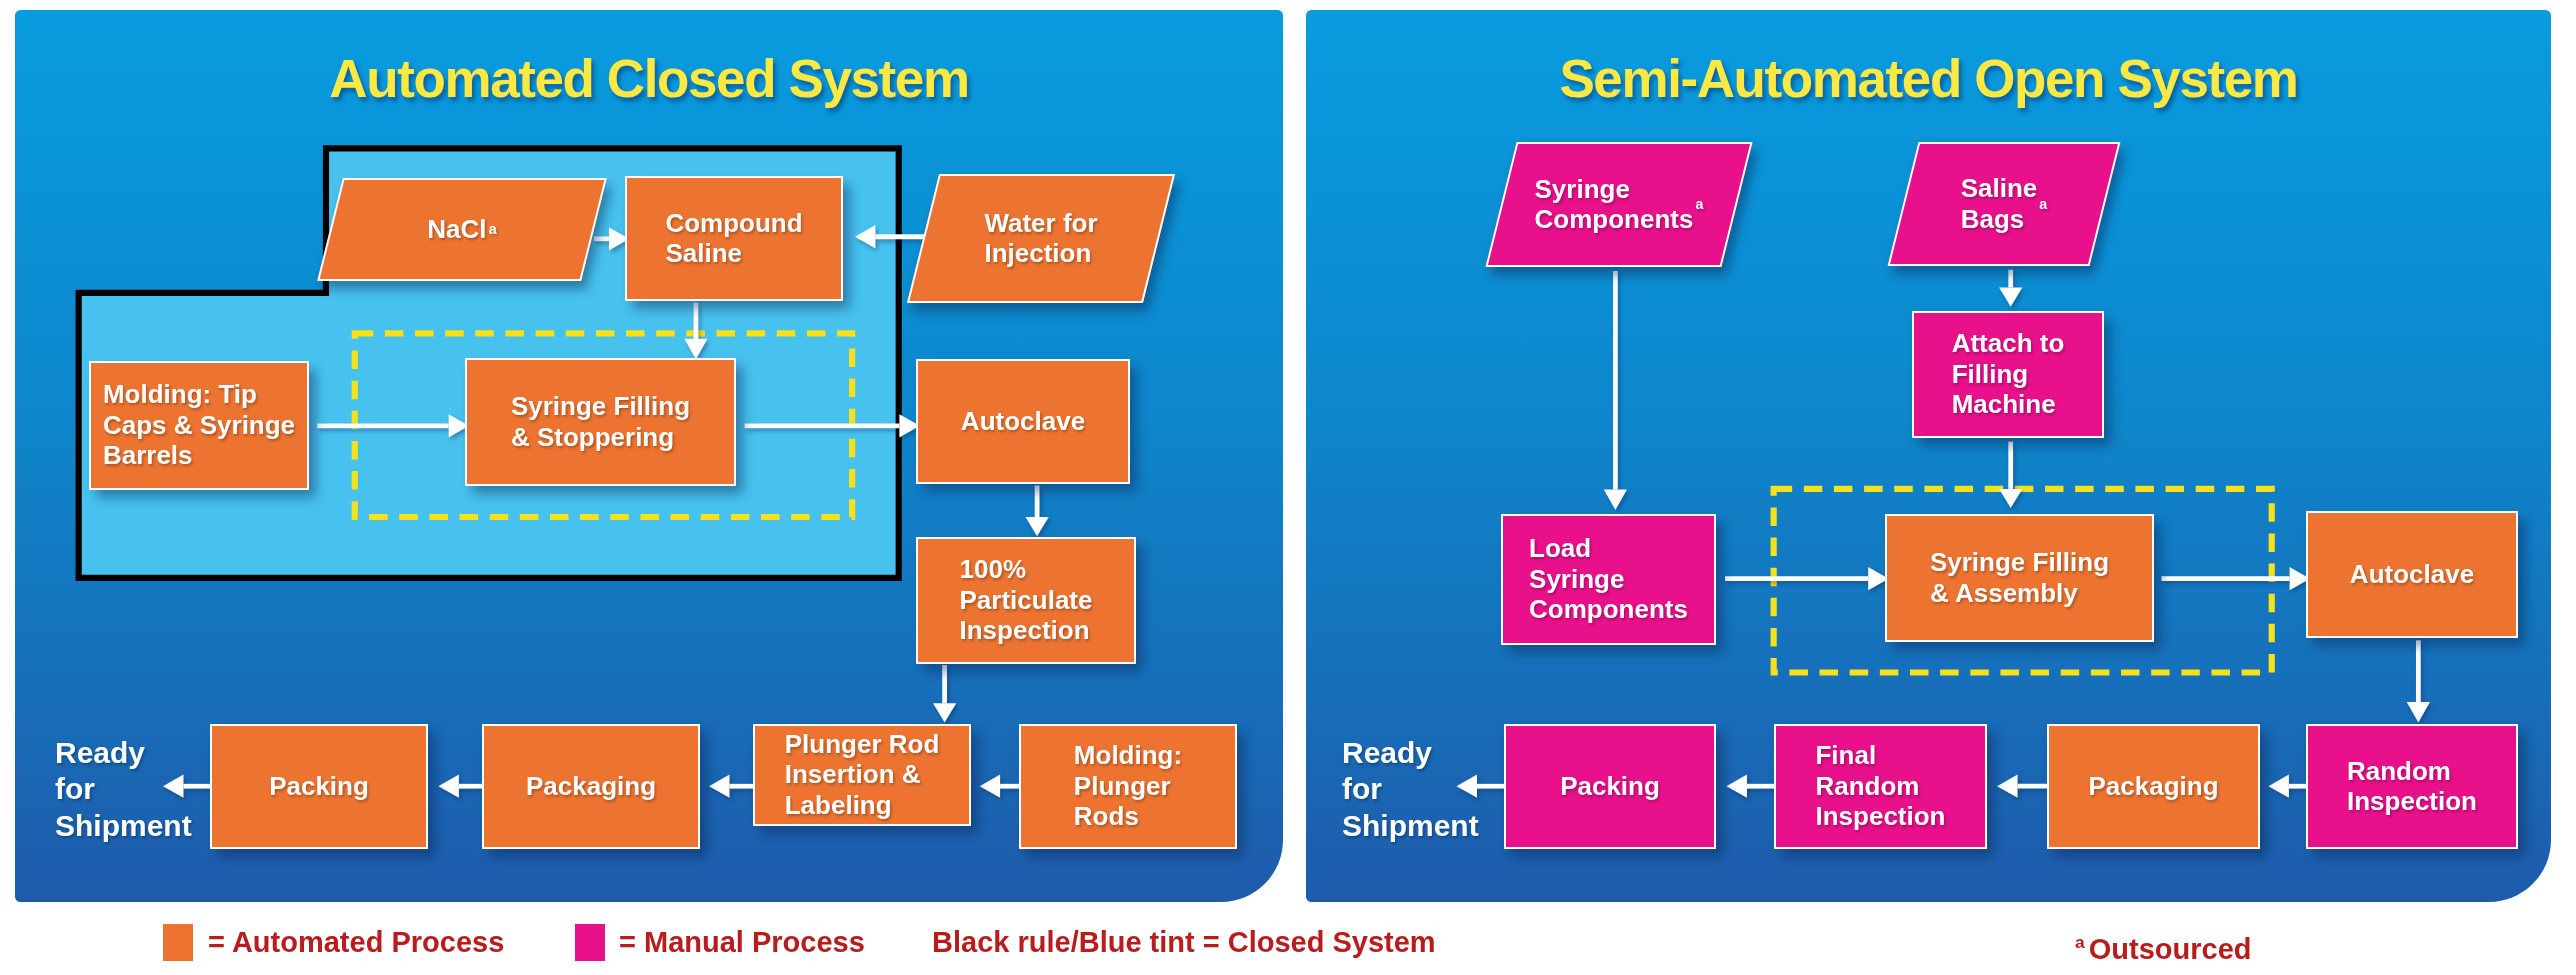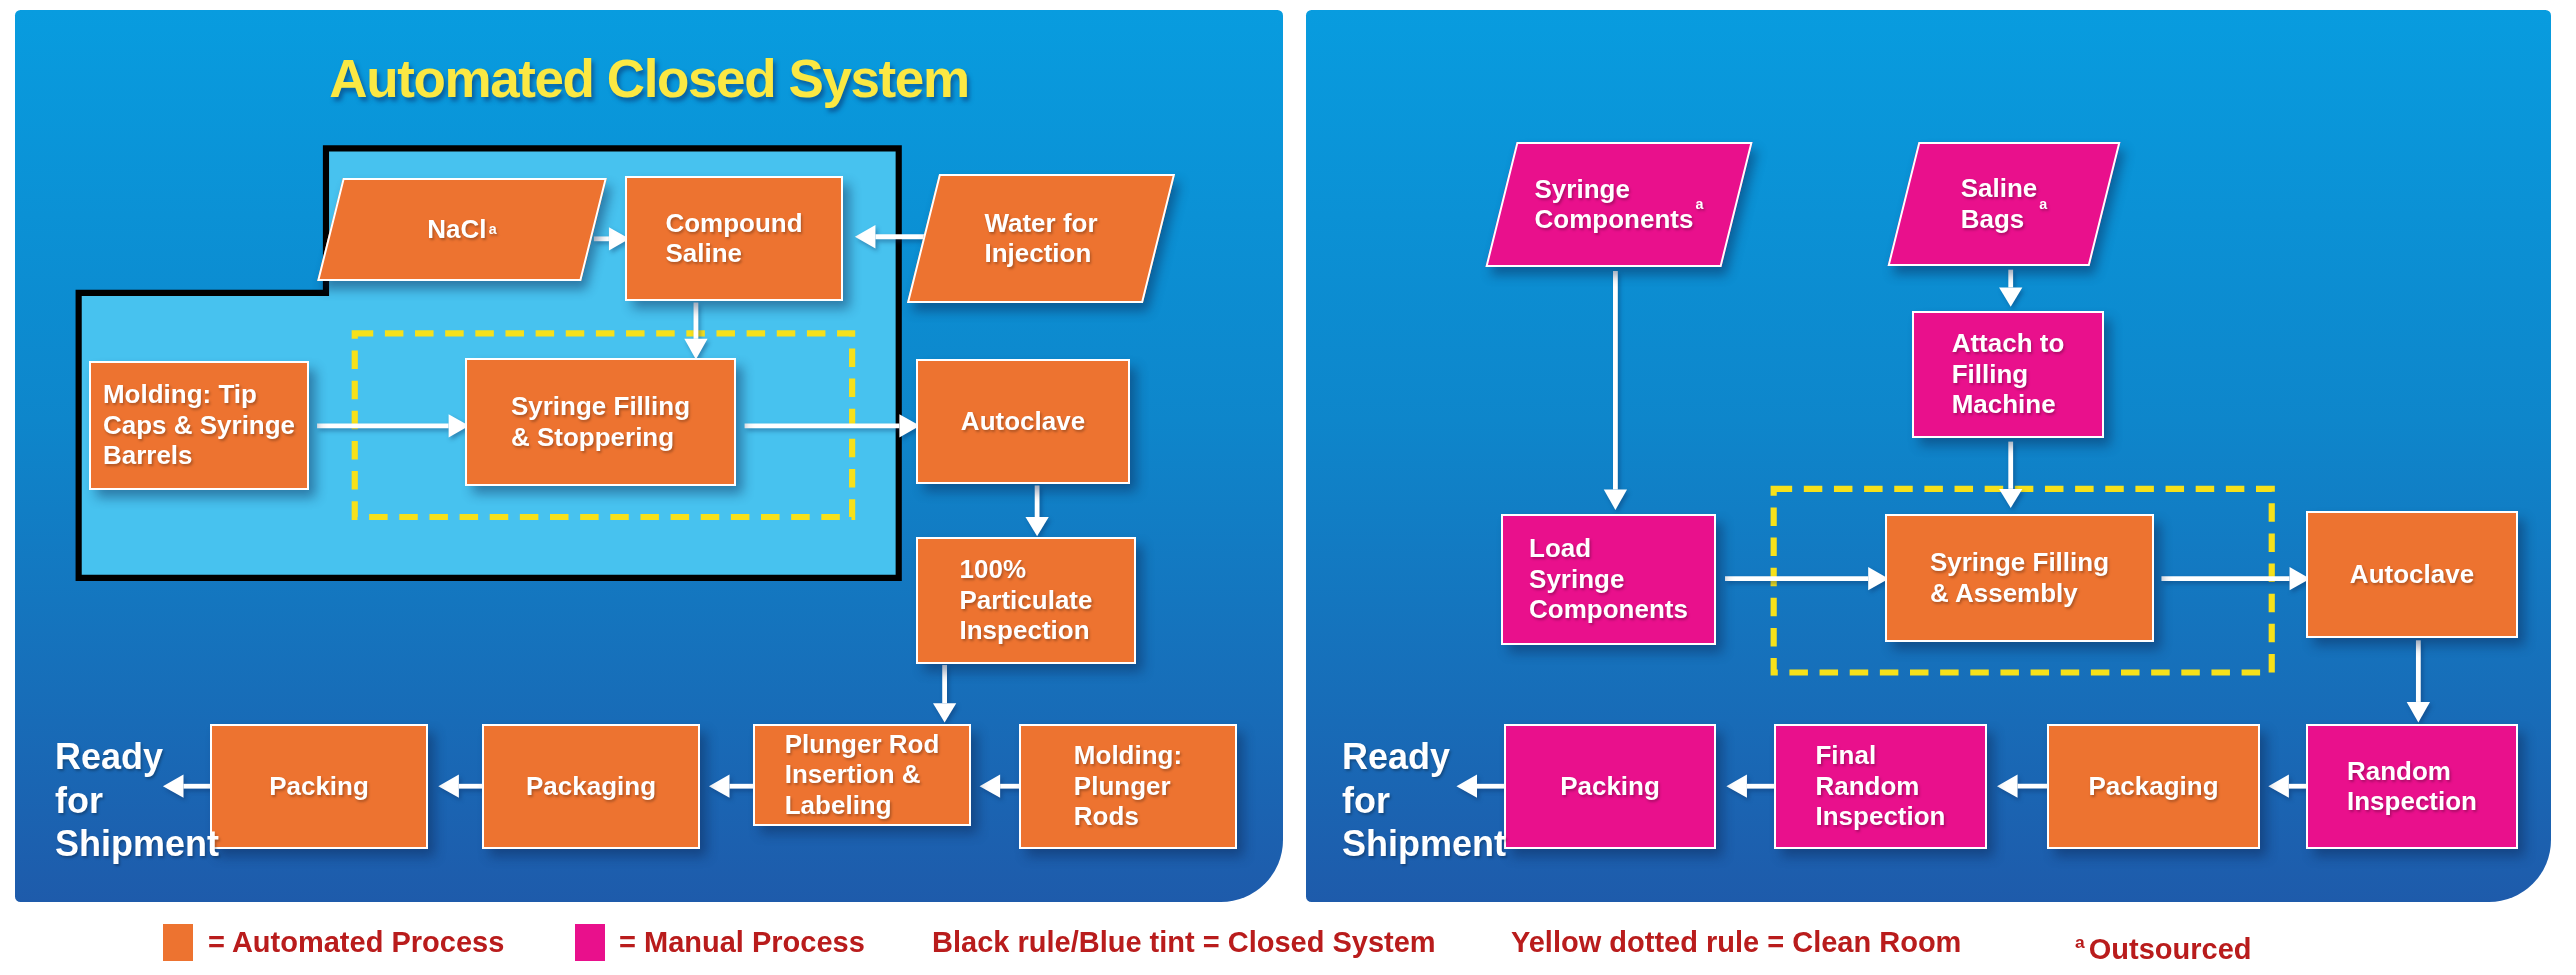--- a/index.html
+++ b/index.html
@@ -40,21 +40,21 @@
   .node.automated .skin{ background:var(--automated); }
   .node.manual .skin{ background:var(--manual); }
   .node.para .skin{ transform:skewX(-14deg); }
   .node .lbl{
     position:absolute; inset:0; display:flex; align-items:center; justify-content:center;
     text-align:left; color:#ffffff; font-weight:bold; font-size:26px; line-height:1.17;
     white-space:pre-line; text-shadow:1.4px 2.1px 2.7px rgba(0,0,0,.28); padding:2.7px;
   }
   .node .lbl sup{ font-size:.55em; line-height:0; margin-left:2.1px; }
   .ready{
-    position:absolute; width:164px; color:#ffffff; font-weight:bold; font-size:36px;
+    position:absolute; width:164px; color:#ffffff; font-weight:bold; font-size:30px;
     line-height:1.22; white-space:pre-line; text-shadow:1.4px 2.1px 2.7px rgba(0,0,0,.28);
   }
   .legend{ position:absolute; left:0; top:0; width:100%; height:100%; }
   .swatch{ position:absolute; top:924px; width:30px; height:37px; }
   .swatch.automated{ background:var(--automated); }
   .swatch.manual{ background:var(--manual); }
   .legend-text{
     position:absolute; top:924px; height:37px; line-height:37px;
     color:#b91c1c; font-weight:bold; font-size:29px; white-space:nowrap;
   }
@@ -220,20 +220,21 @@
           <line class="arrow-line" x1="680" y1="1133" x2="635" y2="1133"></line>
             <polygon class="arrow-head" points="635,1116 605,1133 635,1150"></polygon>
           </g>
         <g>
           <line class="arrow-line" x1="286" y1="1133" x2="241" y2="1133"></line>
             <polygon class="arrow-head" points="241,1116 211,1133 241,1150"></polygon>
           </g>
       </g>
     </svg>
 
+    <div class="panel-title">Semi-Automated Open System</div>
 
     <div class="node manual para" style="left:195px;top:132px;width:236px;height:125px">
         <div class="skin"></div>
         <div class="lbl"><span>Syringe
 Components</span><sup>a</sup></div>
       </div>
     <div class="node manual para" style="left:597px;top:132px;width:202px;height:124px">
         <div class="skin"></div>
         <div class="lbl"><span>Saline
 Bags</span><sup>a</sup></div>
@@ -283,18 +284,17 @@
 for
 Shipment</div>
   </div>
 
   <div class="legend">
     <span class="swatch automated" style="left:163px"></span>
     <span class="legend-text" style="left:208px">= Automated Process</span>
     <span class="swatch manual" style="left:575px"></span>
     <span class="legend-text" style="left:619px">= Manual Process</span>
     <span class="legend-text" style="left:932px">Black rule/Blue tint = Closed System</span>
-    <span class="legend-text" style="left:1511px">Yellow dotted rule = Clean Room</span>
     <span class="legend-text" style="left:2075px"><sup>a</sup><span>Outsourced</span></span>
   </div>
 
 </div>
 
 
 </body></html>

